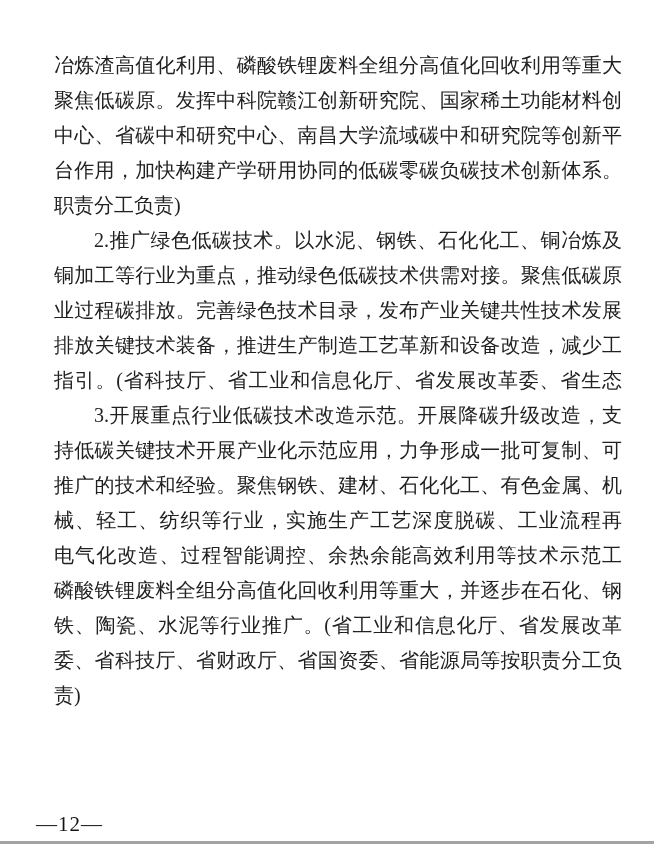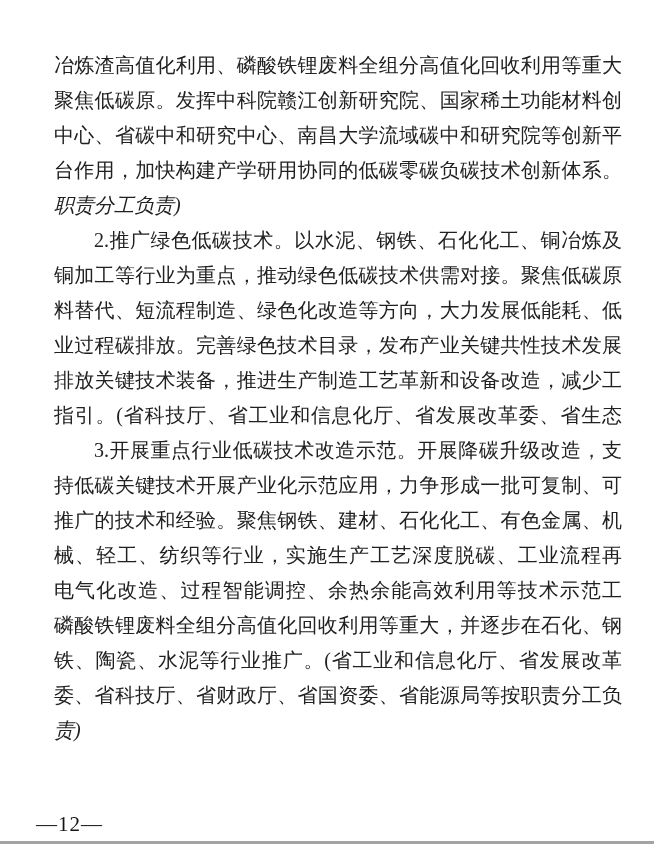--- a/index.html
+++ b/index.html
@@ -33,21 +33,20 @@
   .line {
     text-align: justify;
     text-align-last: justify;
     height: 35px;
     overflow: hidden;
   }
   .line.indent { text-indent: 40px; }
   .line.short {
     text-align: center;
     text-align-last: left;
-    font-style: italic;
   }
   .footer {
     position: absolute;
     left: 36px;
     top: 812px;
     color: #151515;
     font-size: 21px;
     letter-spacing: 1px;
     font-family: "Liberation Serif", "DejaVu Serif", serif;
   }
@@ -71,21 +70,20 @@
       <div class="line">冶炼渣高值化利用、磷酸铁锂废料全组分高值化回收利用等重大</div>
       <div class="line">聚焦低碳原。发挥中科院赣江创新研究院、国家稀土功能材料创新</div>
       <div class="line">中心、省碳中和研究中心、南昌大学流域碳中和研究院等创新平</div>
       <div class="line">台作用，加快构建产学研用协同的低碳零碳负碳技术创新体系。</div>
       <div class="line short">职责分工负责)</div>
     </div>
 
     <div class="para">
       <div class="line indent">2.推广绿色低碳技术。以水泥、钢铁、石化化工、铜冶炼及</div>
       <div class="line">铜加工等行业为重点，推动绿色低碳技术供需对接。聚焦低碳原</div>
-      <div class="line">料替代、短流程制造、绿色化改造等方向，大力发展低能耗、低</div>
       <div class="line">业过程碳排放。完善绿色技术目录，发布产业关键共性技术发展</div>
       <div class="line">排放关键技术装备，推进生产制造工艺革新和设备改造，减少工</div>
       <div class="line">指引。(省科技厅、省工业和信息化厅、省发展改革委、省生态</div>
     </div>
 
     <div class="para">
       <div class="line indent">3.开展重点行业低碳技术改造示范。开展降碳升级改造，支</div>
       <div class="line">持低碳关键技术开展产业化示范应用，力争形成一批可复制、可</div>
       <div class="line">推广的技术和经验。聚焦钢铁、建材、石化化工、有色金属、机</div>
       <div class="line">械、轻工、纺织等行业，实施生产工艺深度脱碳、工业流程再造、</div>

